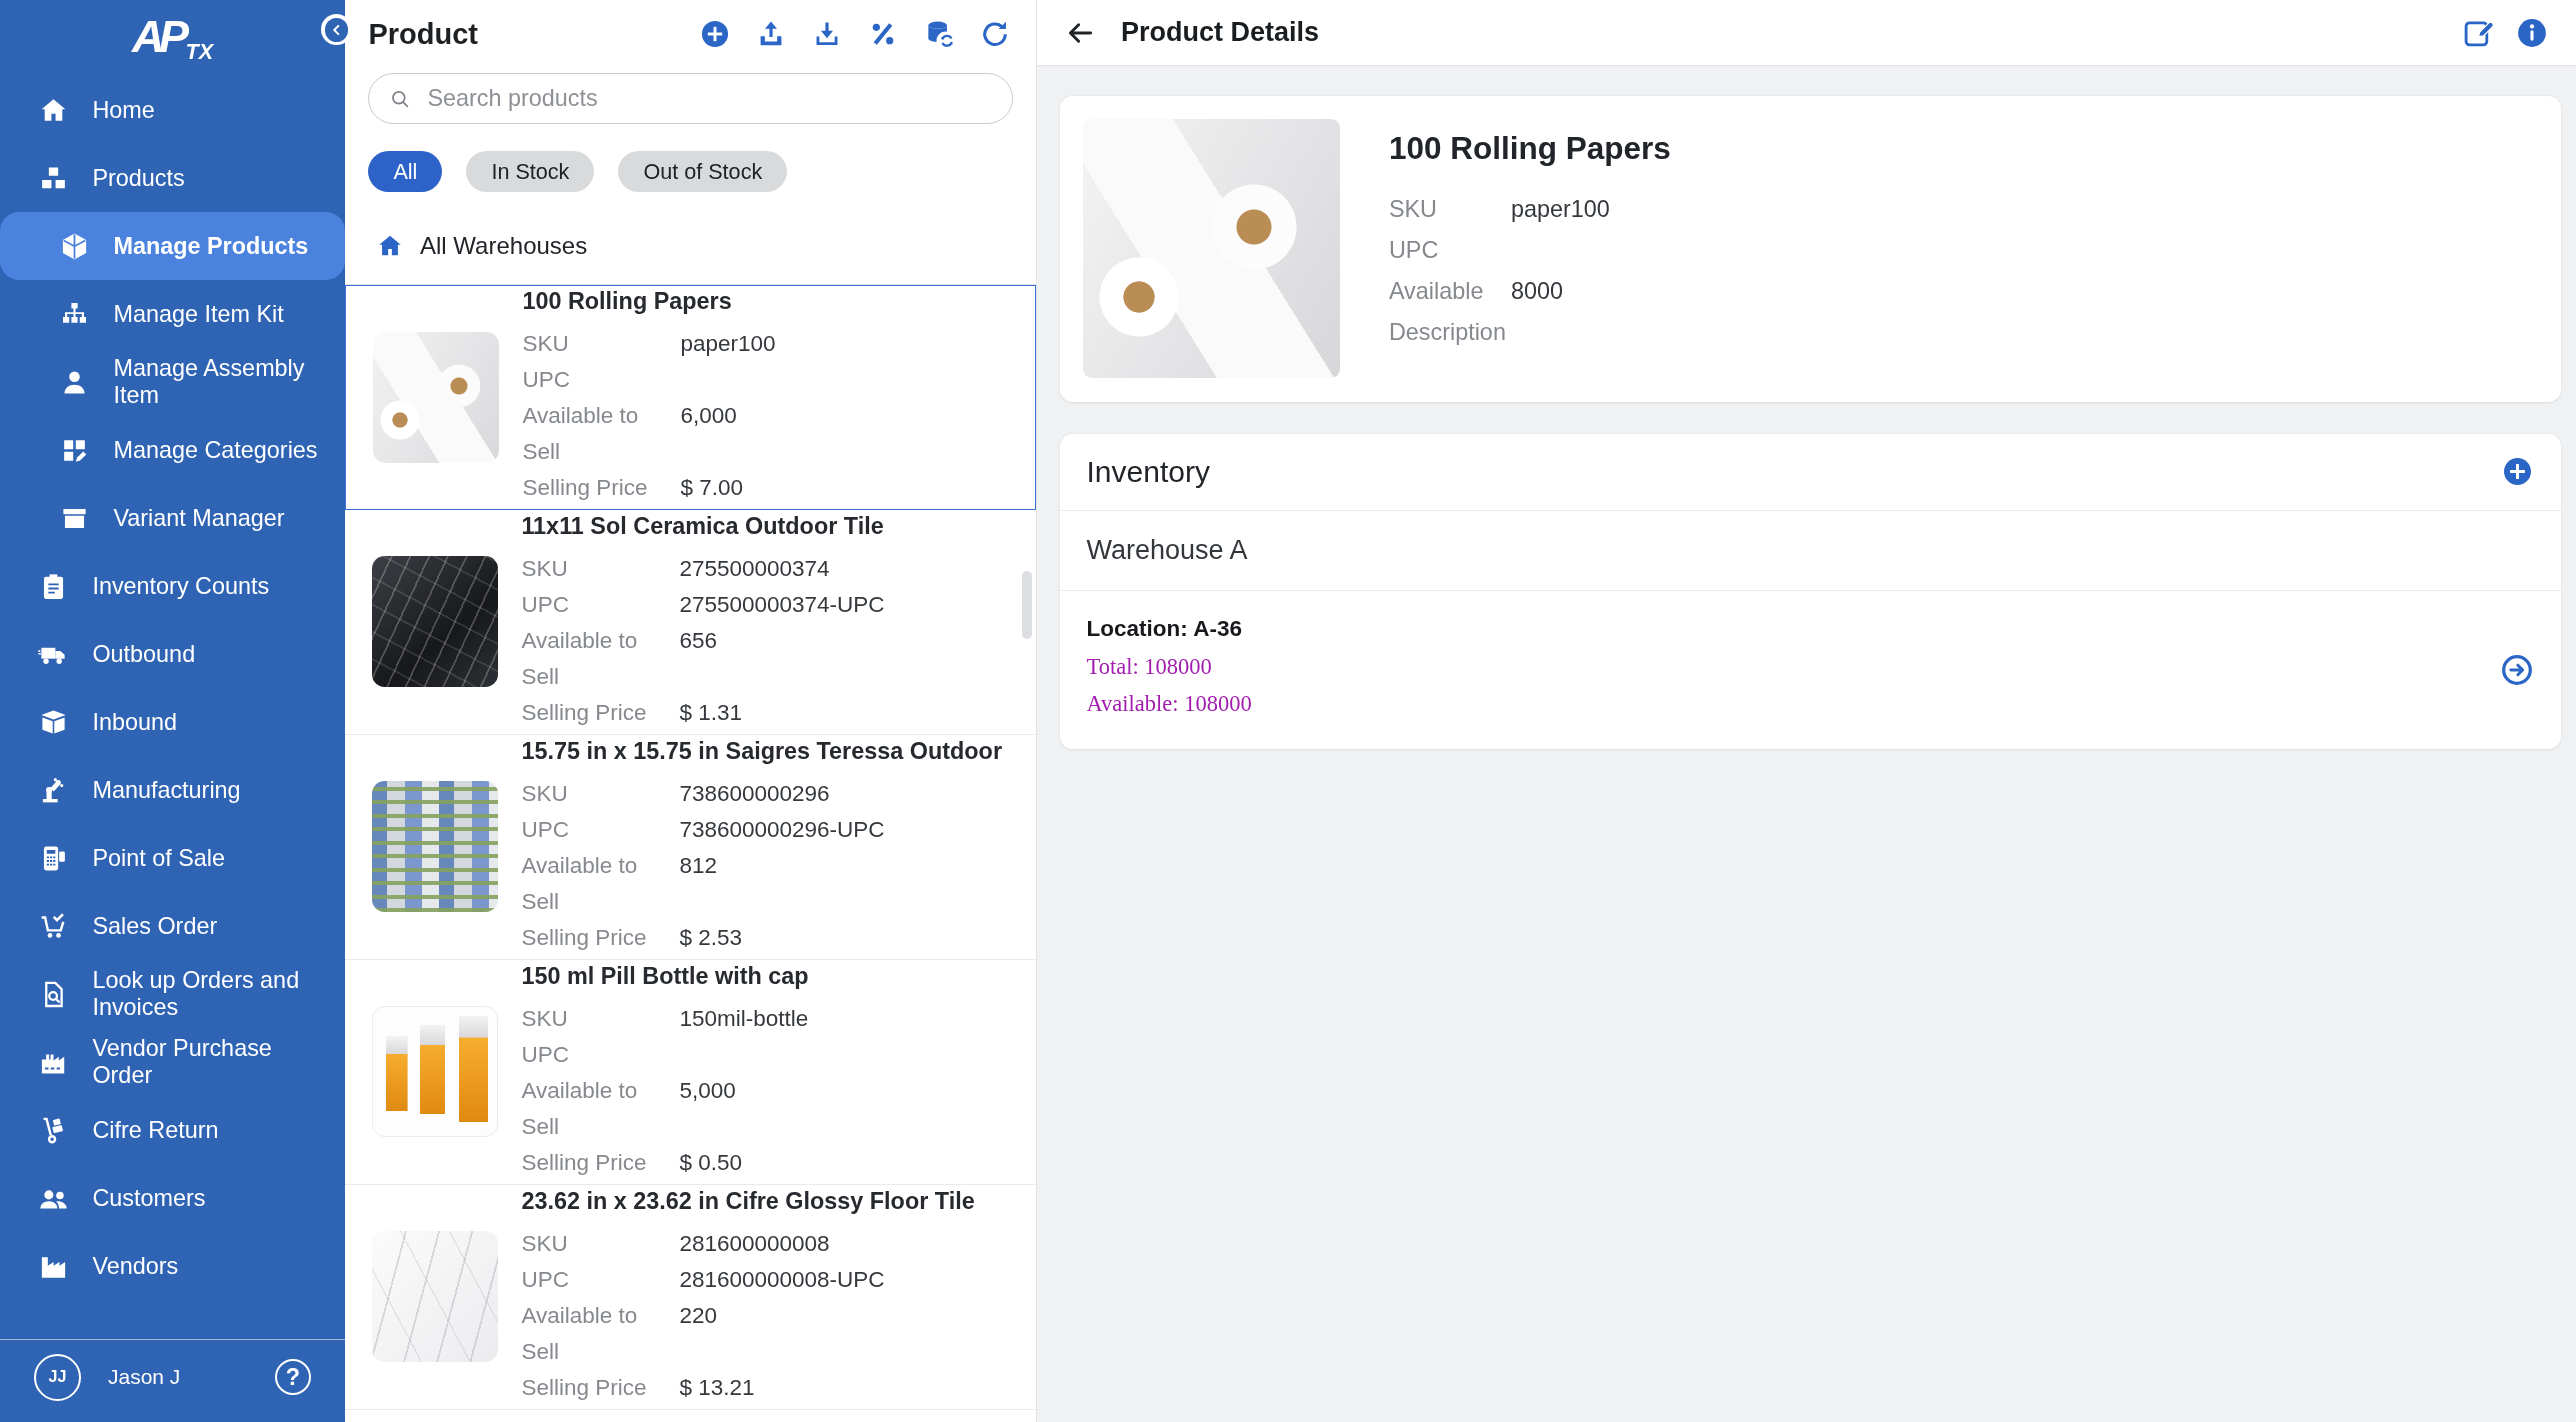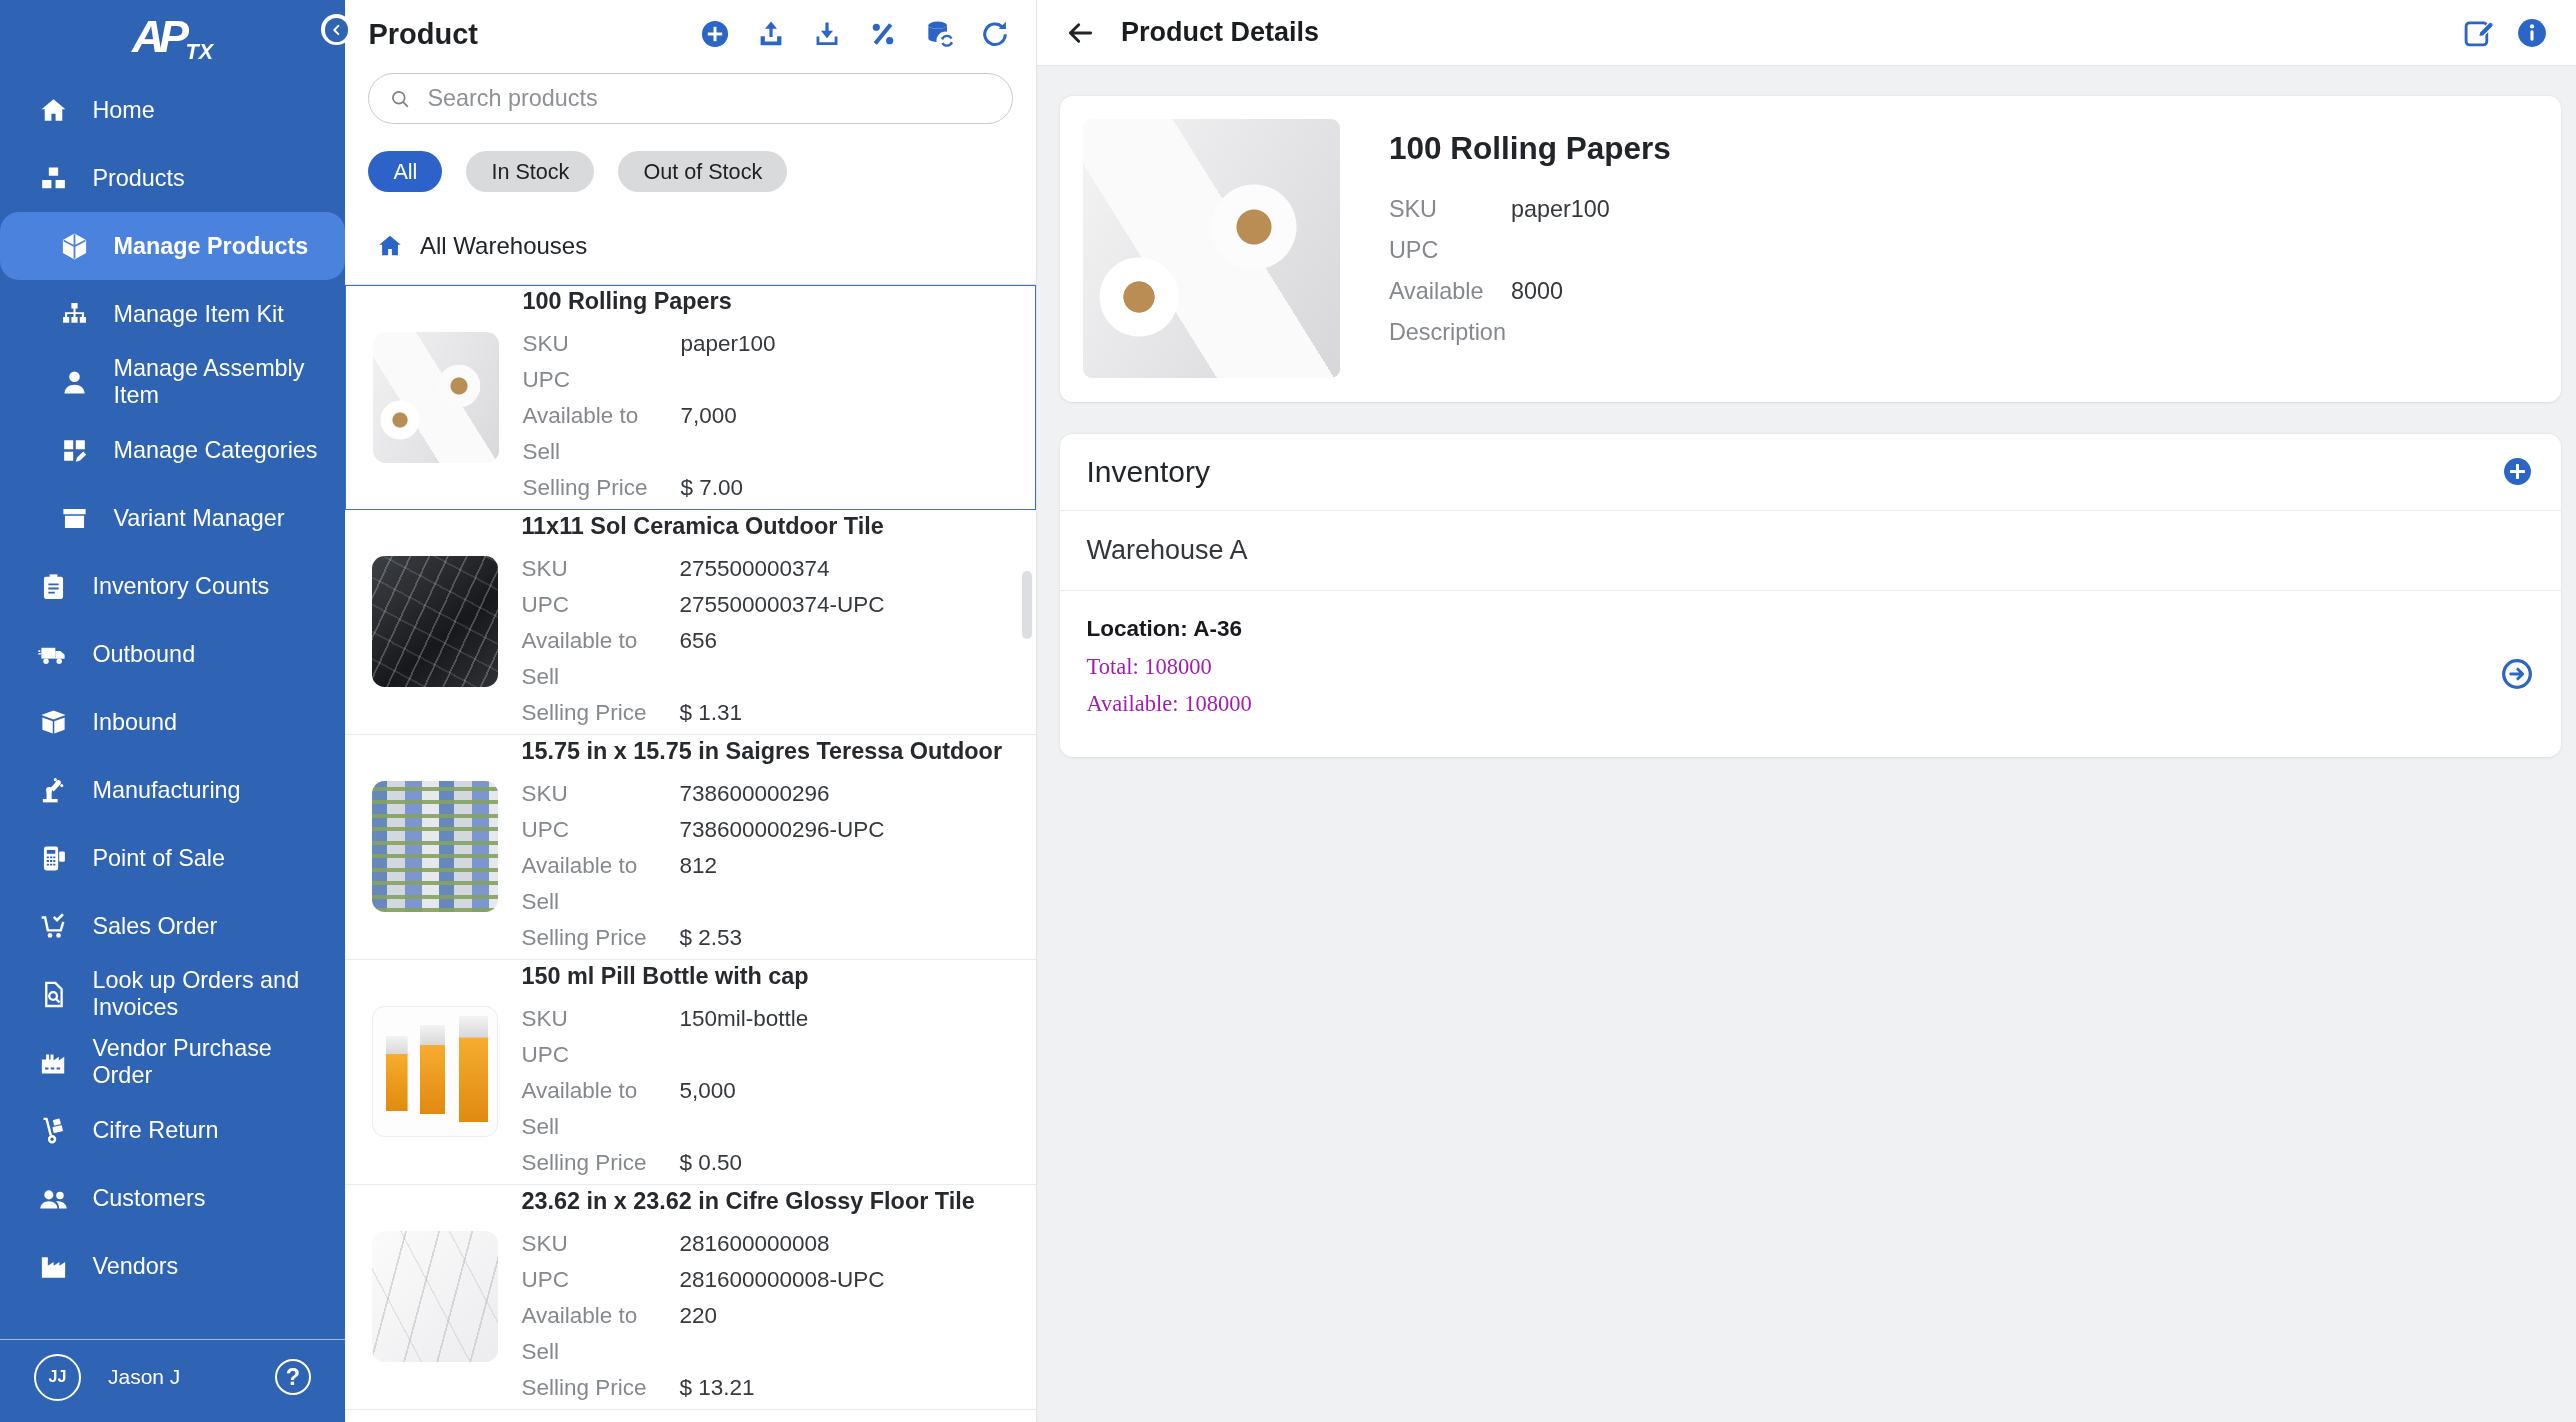--- a/index.html
+++ b/index.html
@@ -102,21 +102,21 @@
   .detail-name{font-size:31.5px; font-weight:700; color:#212428; margin-bottom:21.6px;}
   .detail-row{display:flex; font-size:23.4px; line-height:41px;}
   .detail-label{width:122px; flex:none; color:var(--label);}
   .detail-value{color:var(--value);}
   .inventory-card{background:#fff; border-radius:12.6px; box-shadow:0 0.9px 2.7px rgba(0,0,0,.09); margin-top:32px;}
   .inv-header{display:flex; align-items:center; justify-content:space-between; padding:21px 27px;}
   .inv-title{font-size:30px; font-weight:500; color:#212428;}
   .inv-add{width:33px; height:33px; color:var(--accent); cursor:pointer;}
   .inv-divider{height:0.9px; background:#ececee;}
   .inv-warehouse{padding:24px 27px; font-size:27px; color:#33373b;}
-  .inv-location{padding:25px 27px 40px 27px; position:relative;}
+  .inv-location{padding:25px 27px 32px 27px; position:relative;}
   .inv-loc-line1{font-size:22.5px; font-weight:700; color:#17191c; margin-bottom:12.6px;}
   .inv-loc-line{font-size:22.5px; color:#a21caf; margin-bottom:10.8px;font-family:Liberation Serif, serif;}
   .inv-arrow{position:absolute; right:27px; top:50%; margin-top:-17px; width:34px; height:34px; color:var(--accent); cursor:pointer;}
 </style>
 </head>
 <body>
 
 <div class="sidebar">
   <div class="collapse-btn">
     <span class="collapse-inner">
@@ -393,21 +393,21 @@
           <div class="prod-row">
             <span class="prod-label">SKU</span>
             <span class="prod-value">paper100</span>
           </div>
           <div class="prod-row">
             <span class="prod-label">UPC</span>
             <span class="prod-value"></span>
           </div>
           <div class="prod-row">
             <span class="prod-label">Available to Sell</span>
-            <span class="prod-value">7,000</span>
+            <span class="prod-value">6,000</span>
           </div>
           <div class="prod-row">
             <span class="prod-label">Selling Price</span>
             <span class="prod-value">$ 7.00</span>
           </div>
         </div>
       </div>
       <div class="prod-item">
         <div class="thumb thumb-dark-tile"></div>
         <div class="prod-info">

